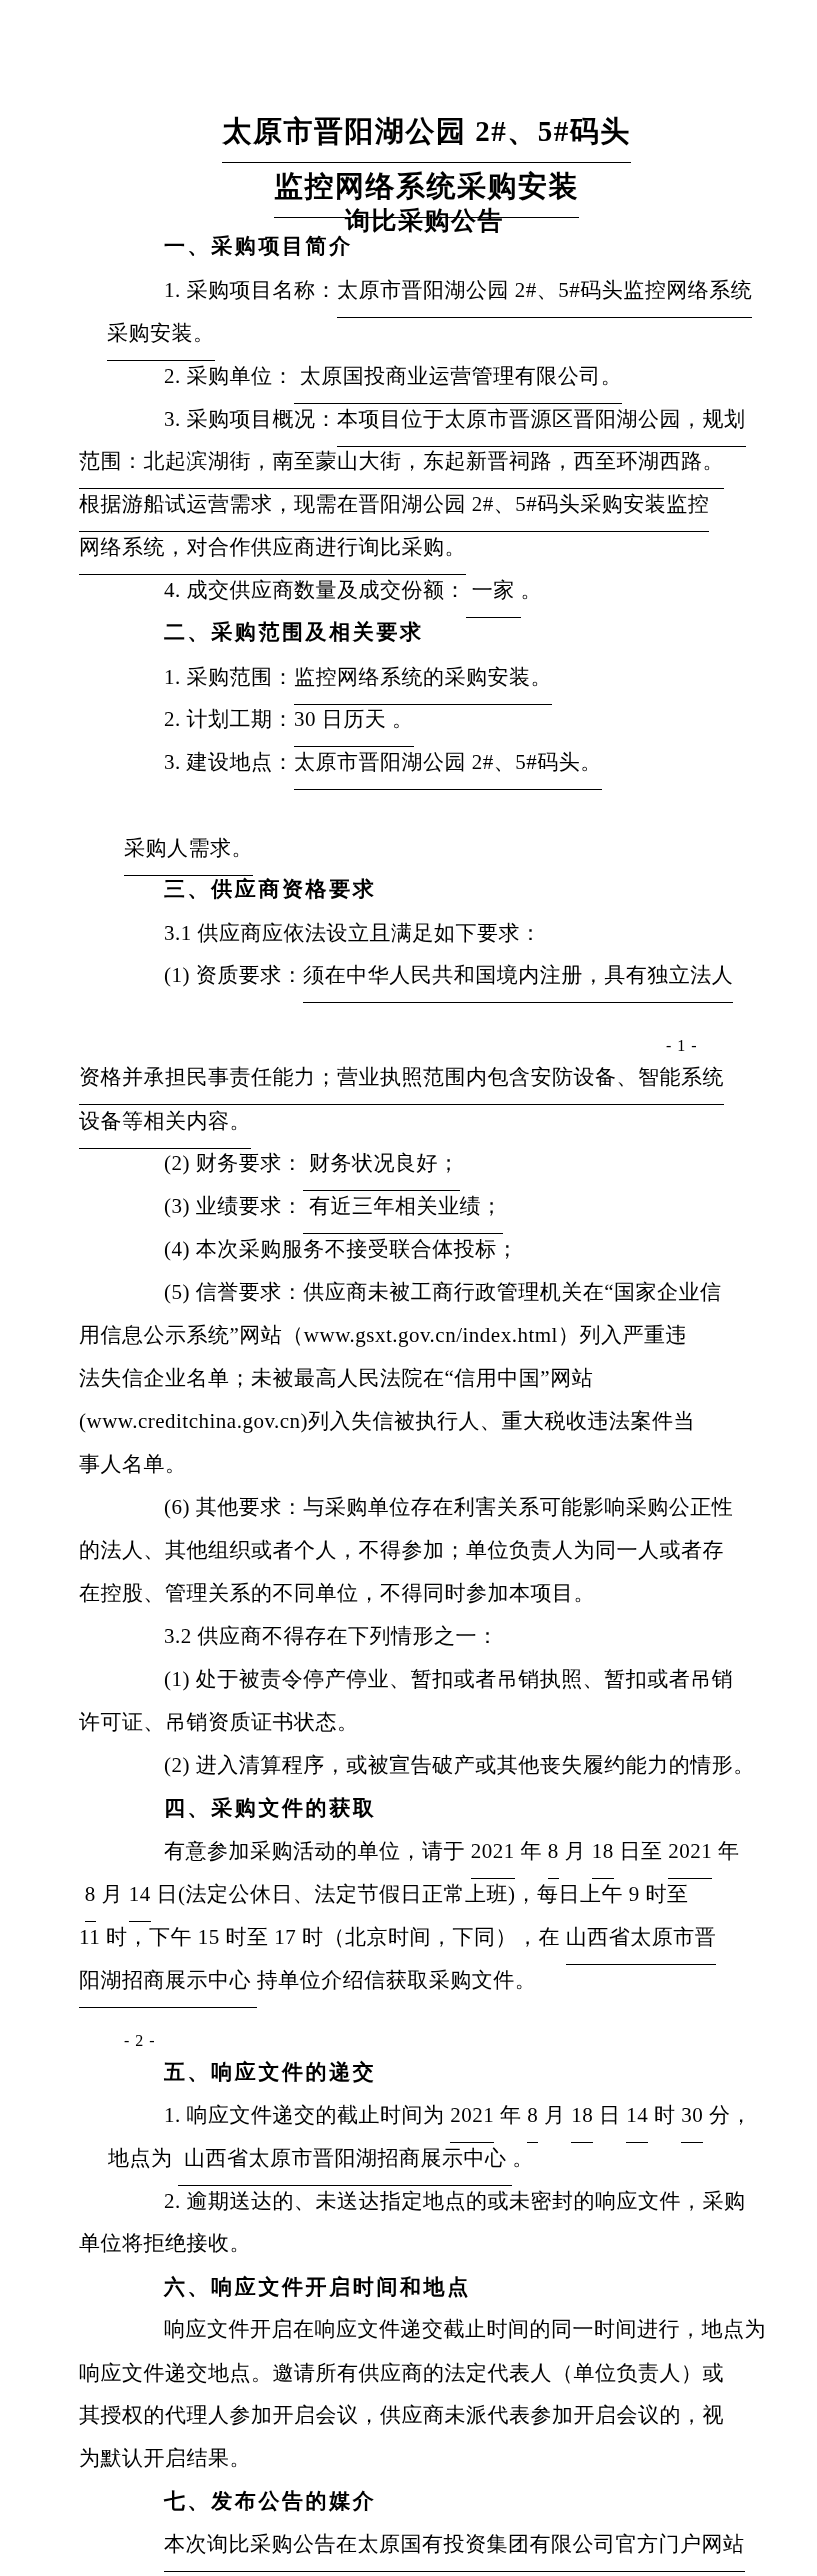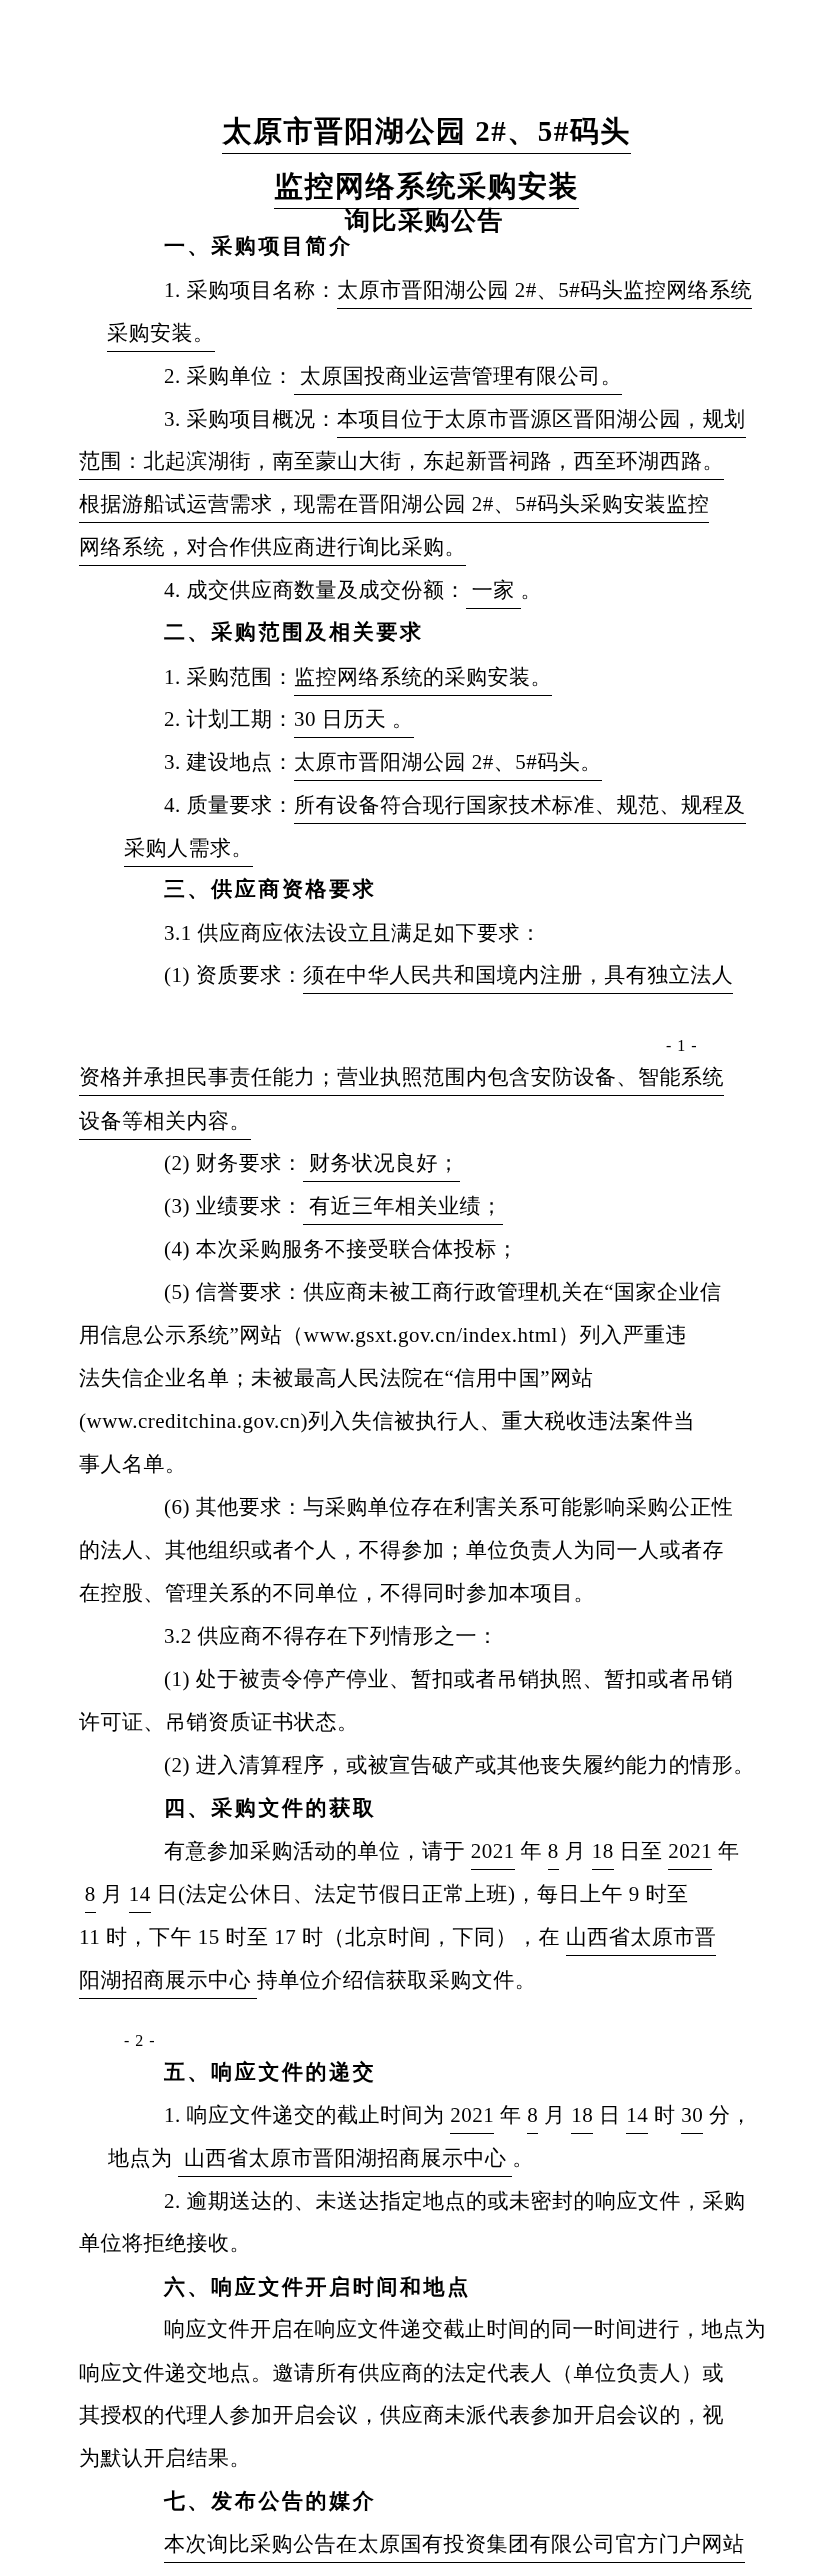--- a/index.html
+++ b/index.html
@@ -13,21 +13,21 @@
     overflow:hidden;
   }
   .line {
     position:absolute;
     font-size:21px;
     line-height:1.15;
     letter-spacing:0.5px;
     white-space:pre;
   }
   .line.bold { font-weight:700; letter-spacing:2.6px; }
-  .line .u { border-bottom:1.5px solid #000; padding-bottom:6px; }
+  .line .u { border-bottom:1.5px solid #000; padding-bottom:15px; }
   .center { left:0; width:100%; text-align:center; }
   .title1 { font-size:29px; font-weight:700; letter-spacing:1.5px; }
   .title2 { font-size:29px; font-weight:700; letter-spacing:1.5px; }
   .title3 { font-size:25px; font-weight:700; letter-spacing:1.5px; }
   .footer {
     position:absolute;
     font-size:16px;
     letter-spacing:1px;
     white-space:pre;
   }
@@ -52,21 +52,20 @@
     <div class="line" style="top: 364px; left: 164px;"><span>2. 采购单位：</span><span class="u"> 太原国投商业运营管理有限公司。</span></div>
     <div class="line" style="top: 407px; left: 164px;"><span>3. 采购项目概况：</span><span class="u">本项目位于太原市晋源区晋阳湖公园，规划</span></div>
     <div class="line" style="top: 449px; left: 79px;"><span class="u">范围：北起滨湖街，南至蒙山大街，东起新晋祠路，西至环湖西路。</span></div>
     <div class="line" style="top: 492px; left: 79px;"><span class="u">根据游船试运营需求，现需在晋阳湖公园 2#、5#码头采购安装监控</span></div>
     <div class="line" style="top: 535px; left: 79px;"><span class="u">网络系统，对合作供应商进行询比采购。</span></div>
     <div class="line" style="top: 578px; left: 164px;"><span>4. 成交供应商数量及成交份额：</span><span class="u"> 一家 </span><span>。</span></div>
     <div class="line bold" style="top: 620px; left: 164px;"><span>二、采购范围及相关要求</span></div>
     <div class="line" style="top: 665px; left: 164px;"><span>1. 采购范围：</span><span class="u">监控网络系统的采购安装。</span></div>
     <div class="line" style="top: 707px; left: 164px;"><span>2. 计划工期：</span><span class="u">30 日历天 。</span></div>
     <div class="line" style="top: 750px; left: 164px;"><span>3. 建设地点：</span><span class="u">太原市晋阳湖公园 2#、5#码头。</span></div>
-    <div class="line" style="top: 793px; left: 164px;"><span>4. 质量要求：</span><span class="u">所有设备符合现行国家技术标准、规范、规程及</span></div>
     <div class="line" style="top: 836px; left: 124px;"><span class="u">采购人需求。</span></div>
     <div class="line bold" style="top: 877px; left: 164px;"><span>三、供应商资格要求</span></div>
     <div class="line" style="top: 921px; left: 164px;"><span>3.1 供应商应依法设立且满足如下要求：</span></div>
     <div class="line" style="top: 963px; left: 164px;"><span>(1) 资质要求：</span><span class="u">须在中华人民共和国境内注册，具有独立法人</span></div>
     <div class="line" style="top: 1065px; left: 79px;"><span class="u">资格并承担民事责任能力；营业执照范围内包含安防设备、智能系统</span></div>
     <div class="line" style="top: 1109px; left: 79px;"><span class="u">设备等相关内容。</span></div>
     <div class="line" style="top: 1151px; left: 164px;"><span>(2) 财务要求：</span><span class="u"> 财务状况良好；</span></div>
     <div class="line" style="top: 1194px; left: 164px;"><span>(3) 业绩要求：</span><span class="u"> 有近三年相关业绩；</span></div>
     <div class="line" style="top: 1237px; left: 164px;"><span>(4) 本次采购服务不接受联合体投标；</span></div>
     <div class="line" style="top: 1280px; left: 164px;"><span>(5) 信誉要求：供应商未被工商行政管理机关在“国家企业信</span></div>

